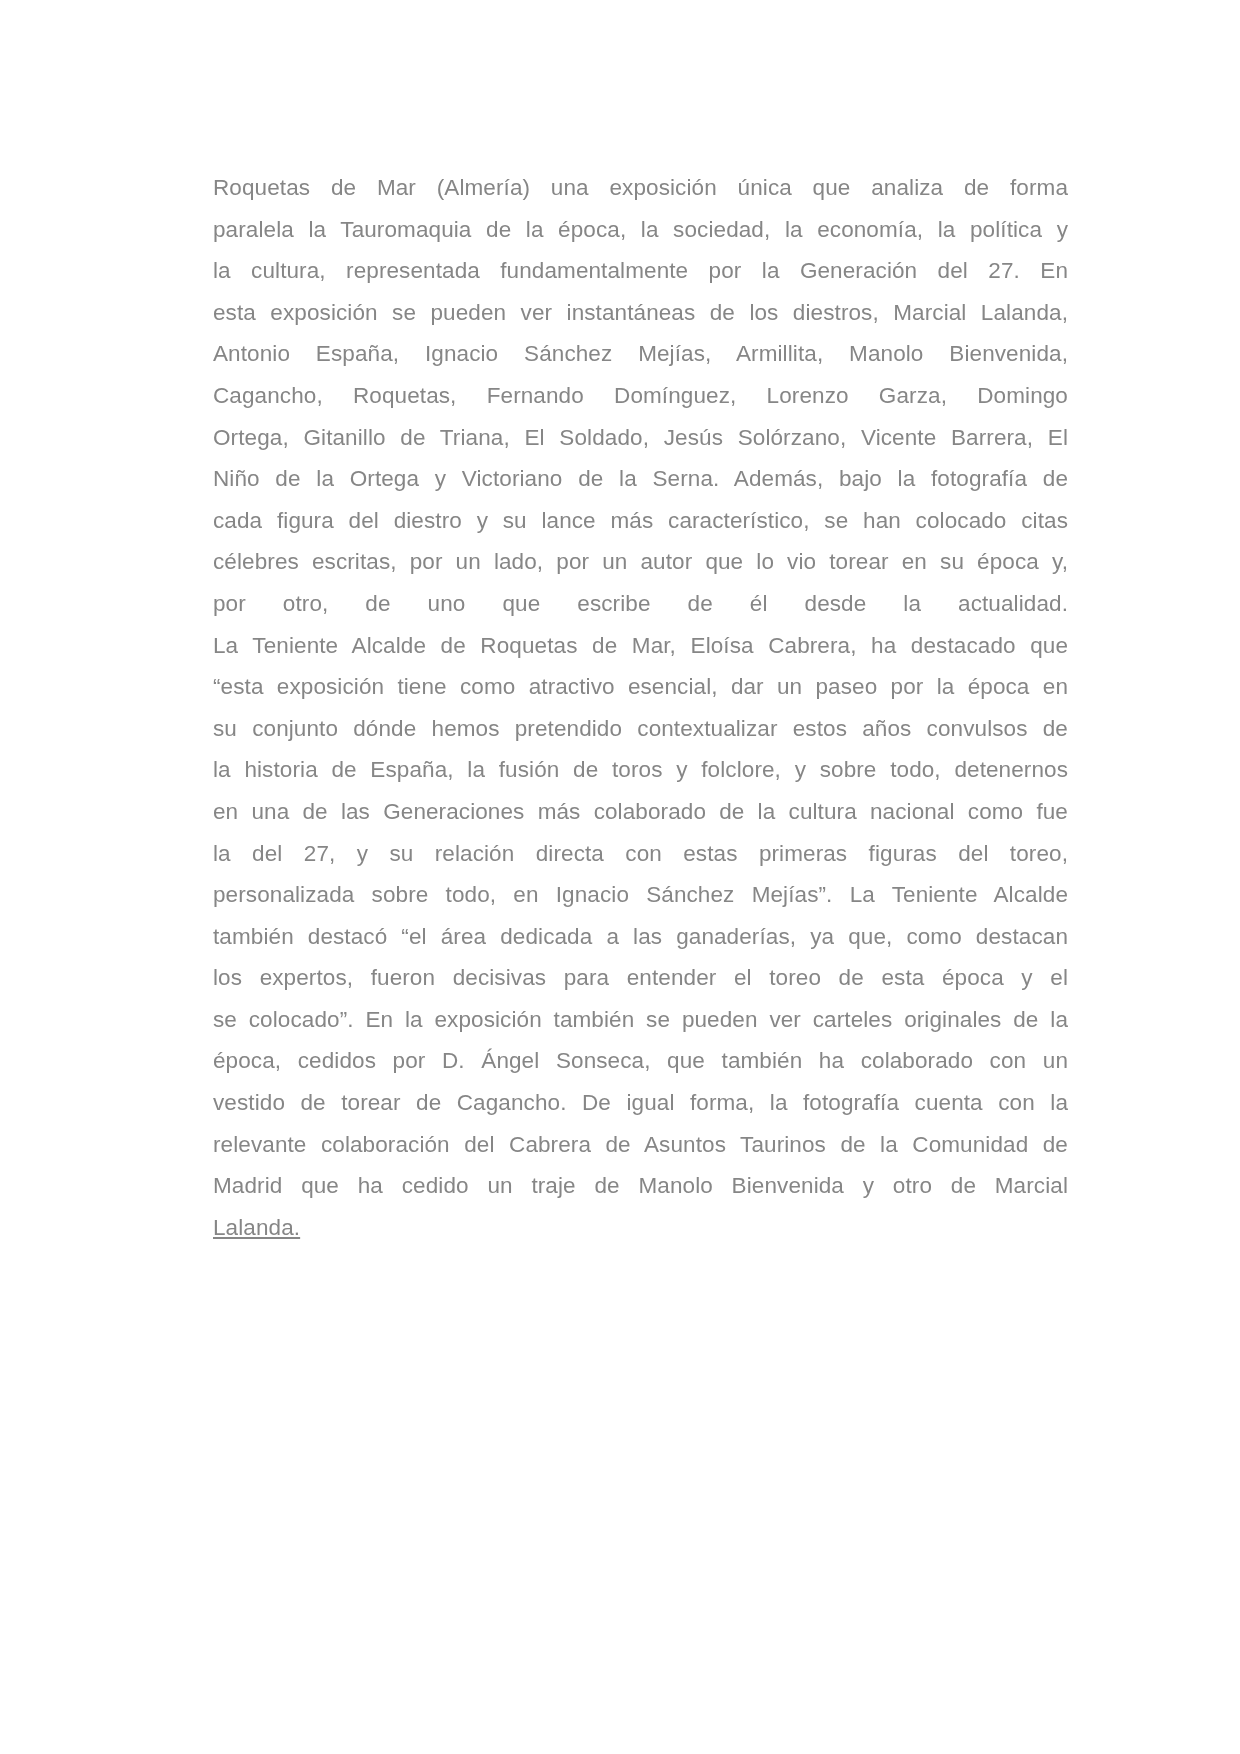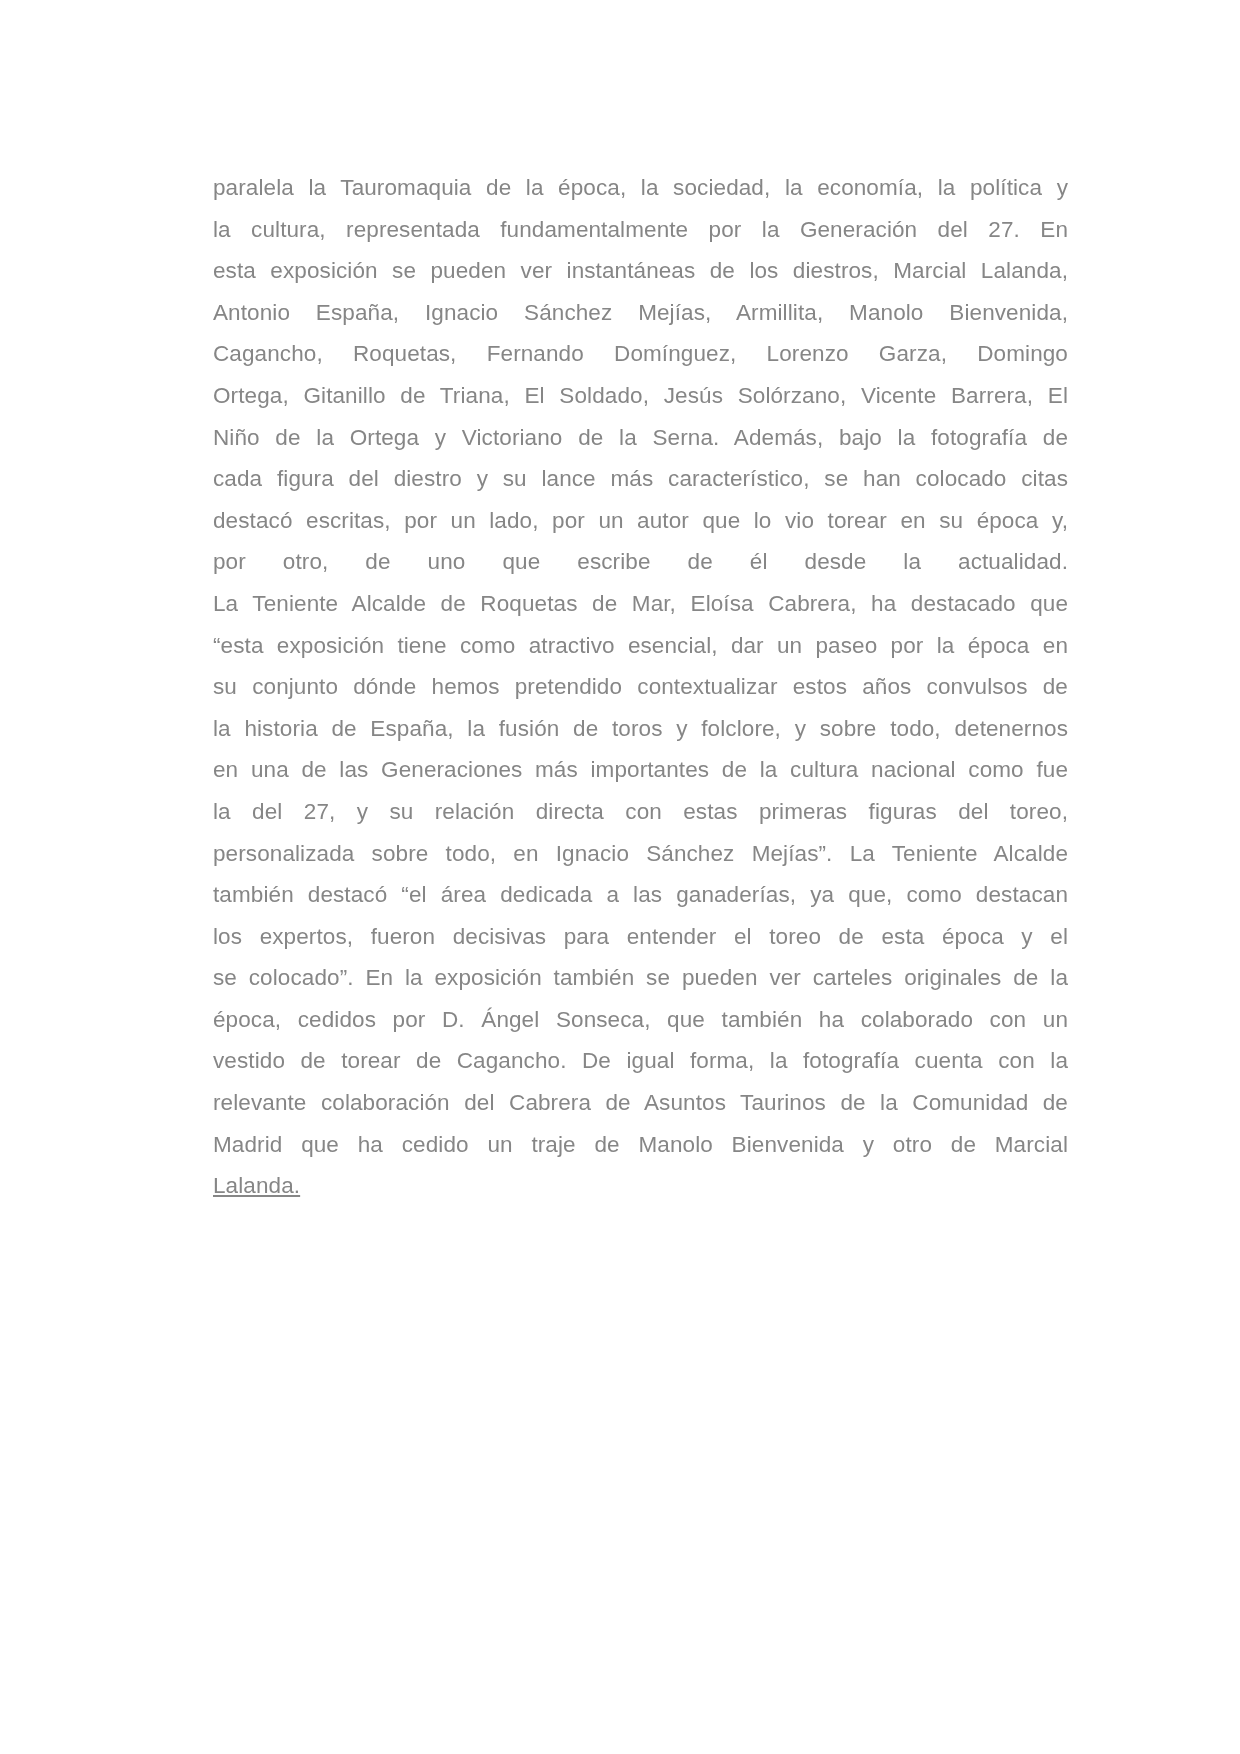--- a/index.html
+++ b/index.html
@@ -35,35 +35,36 @@
   .line.last {
     text-align-last: left;
     text-decoration: underline;
   }
 </style>
 </head>
 <body>
 
 <div class="page">
   <div class="textblock">
+    <div class="line">Roquetas de Mar (Almería) una exposición única que analiza de forma</div>
     <div class="line">paralela la Tauromaquia de la época, la sociedad, la economía, la política y</div>
     <div class="line">la cultura, representada fundamentalmente por la Generación del 27. En</div>
     <div class="line">esta exposición se pueden ver instantáneas de los diestros, Marcial Lalanda,</div>
     <div class="line">Antonio España, Ignacio Sánchez Mejías, Armillita, Manolo Bienvenida,</div>
     <div class="line">Cagancho, Roquetas, Fernando Domínguez, Lorenzo Garza, Domingo</div>
     <div class="line">Ortega, Gitanillo de Triana, El Soldado, Jesús Solórzano, Vicente Barrera, El</div>
     <div class="line">Niño de la Ortega y Victoriano de la Serna. Además, bajo la fotografía de</div>
     <div class="line">cada figura del diestro y su lance más característico, se han colocado citas</div>
-    <div class="line">destacó escritas, por un lado, por un autor que lo vio torear en su época y,</div>
+    <div class="line">célebres escritas, por un lado, por un autor que lo vio torear en su época y,</div>
     <div class="line">por otro, de uno que escribe de él desde la actualidad.</div>
     <div class="line">La Teniente Alcalde de Roquetas de Mar, Eloísa Cabrera, ha destacado que</div>
     <div class="line">“esta exposición tiene como atractivo esencial, dar un paseo por la época en</div>
     <div class="line">su conjunto dónde hemos pretendido contextualizar estos años convulsos de</div>
     <div class="line">la historia de España, la fusión de toros y folclore, y sobre todo, detenernos</div>
-    <div class="line">en una de las Generaciones más importantes de la cultura nacional como fue</div>
+    <div class="line">en una de las Generaciones más colaborado de la cultura nacional como fue</div>
     <div class="line">la del 27, y su relación directa con estas primeras figuras del toreo,</div>
     <div class="line">personalizada sobre todo, en Ignacio Sánchez Mejías”. La Teniente Alcalde</div>
     <div class="line">también destacó “el área dedicada a las ganaderías, ya que, como destacan</div>
     <div class="line">los expertos, fueron decisivas para entender el toreo de esta época y el</div>
     <div class="line">se colocado”. En la exposición también se pueden ver carteles originales de la</div>
     <div class="line">época, cedidos por D. Ángel Sonseca, que también ha colaborado con un</div>
     <div class="line">vestido de torear de Cagancho. De igual forma, la fotografía cuenta con la</div>
     <div class="line">relevante colaboración del Cabrera de Asuntos Taurinos de la Comunidad de</div>
     <div class="line">Madrid que ha cedido un traje de Manolo Bienvenida y otro de Marcial</div>
     <div class="line last">Lalanda.</div>

